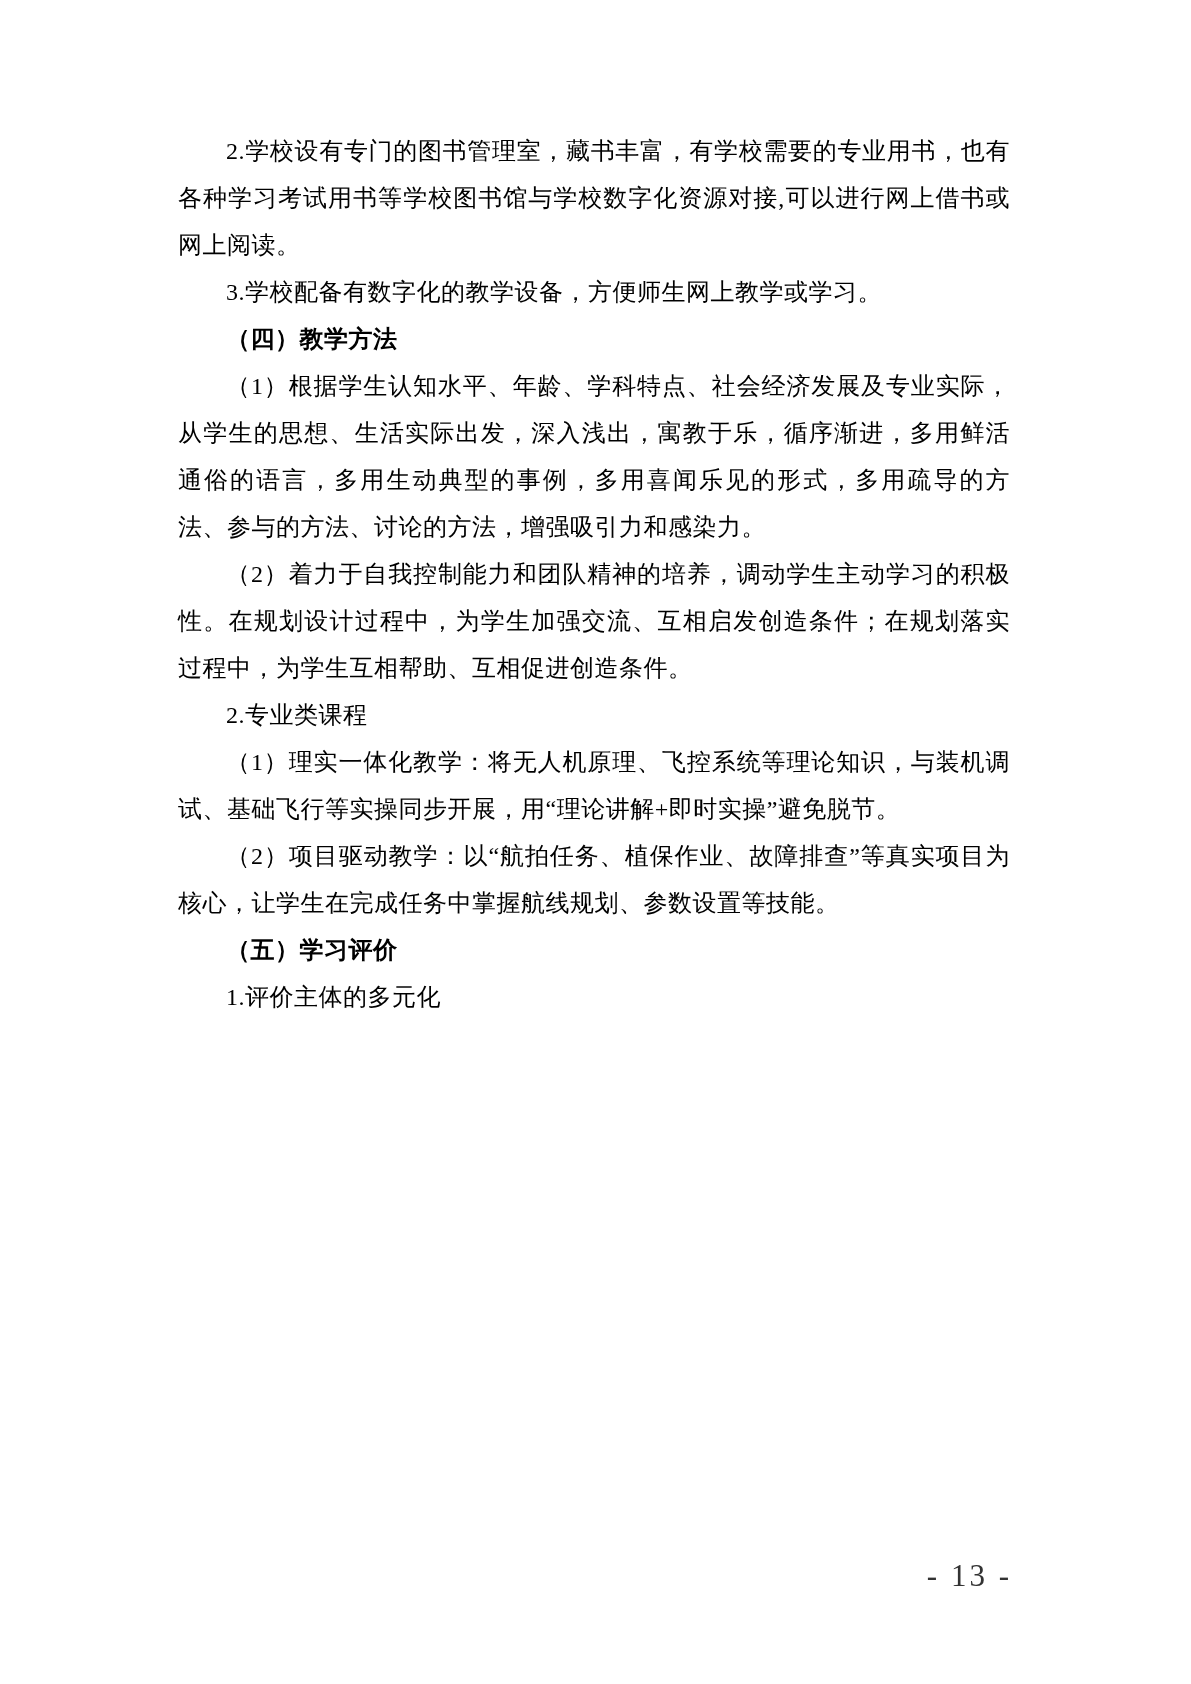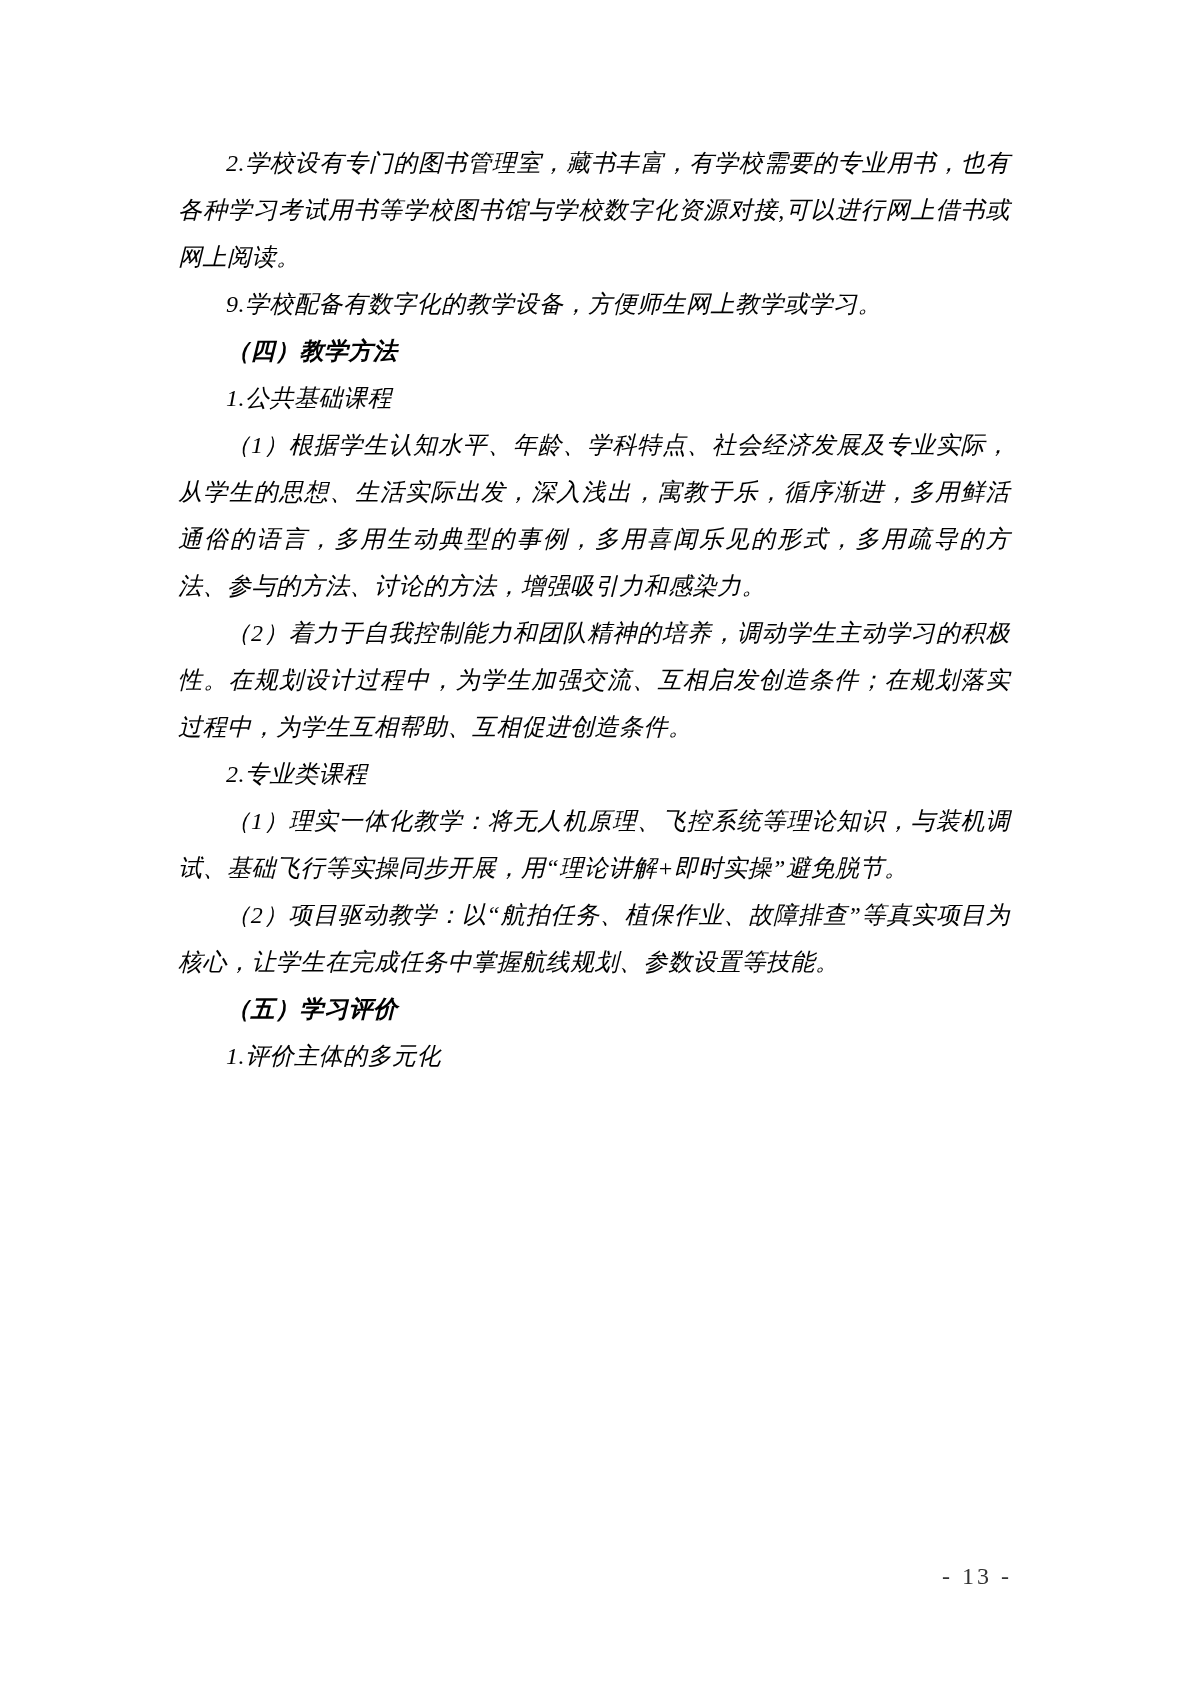--- a/index.html
+++ b/index.html
@@ -18,23 +18,22 @@
   .page {
     position: absolute;
     left: 0; top: 0;
     width: 1191px;
     height: 1684px;
     background: #ffffff;
   }
   .doc-content {
     position: absolute;
     left: 178px;
-    top: 140px;
+    top: 128px;
     width: 832px;
-    font-style: italic;
   }
   .doc-content p.body-para,
   .doc-content h3.section-heading {
     margin: 0;
     padding: 0;
     font-size: 24px;
     line-height: 47px;
     text-align: justify;
     text-justify: inter-character;
     text-indent: 2em;
@@ -44,37 +43,36 @@
   .doc-content p.body-para {
     font-weight: normal;
   }
   .doc-content h3.section-heading {
     font-weight: bold;
   }
   .page-footer {
     position: absolute;
     top: 1558px;
     right: 179px;
-    font-size: 24px;
+    font-size: 31px;
     line-height: 36px;
     color: #333333;
     letter-spacing: 3px;
     font-family: "Liberation Serif", "DejaVu Serif", serif;
   }
 </style>
 </head>
 <body>
 
 <div class="page">
 
   <div class="doc-content">
     <p class="body-para">2.学校设有专门的图书管理室，藏书丰富，有学校需要的专业用书，也有各种学习考试用书等学校图书馆与学校数字化资源对接,可以进行网上借书或网上阅读。</p>
-    <p class="body-para">9.学校配备有数字化的教学设备，方便师生网上教学或学习。</p>
+    <p class="body-para">3.学校配备有数字化的教学设备，方便师生网上教学或学习。</p>
     <h3 class="section-heading">（四）教学方法</h3>
-    <p class="body-para">1.公共基础课程</p>
     <p class="body-para">（1）根据学生认知水平、年龄、学科特点、社会经济发展及专业实际，从学生的思想、生活实际出发，深入浅出，寓教于乐，循序渐进，多用鲜活通俗的语言，多用生动典型的事例，多用喜闻乐见的形式，多用疏导的方法、参与的方法、讨论的方法，增强吸引力和感染力。</p>
     <p class="body-para">（2）着力于自我控制能力和团队精神的培养，调动学生主动学习的积极性。在规划设计过程中，为学生加强交流、互相启发创造条件；在规划落实过程中，为学生互相帮助、互相促进创造条件。</p>
     <p class="body-para">2.专业类课程</p>
     <p class="body-para">（1）理实一体化教学：将无人机原理、飞控系统等理论知识，与装机调试、基础飞行等实操同步开展，用“理论讲解+即时实操”避免脱节。</p>
     <p class="body-para">（2）项目驱动教学：以“航拍任务、植保作业、故障排查”等真实项目为核心，让学生在完成任务中掌握航线规划、参数设置等技能。</p>
     <h3 class="section-heading">（五）学习评价</h3>
     <p class="body-para">1.评价主体的多元化</p>
   </div>
 
   <div class="page-footer">- 13 -</div>

